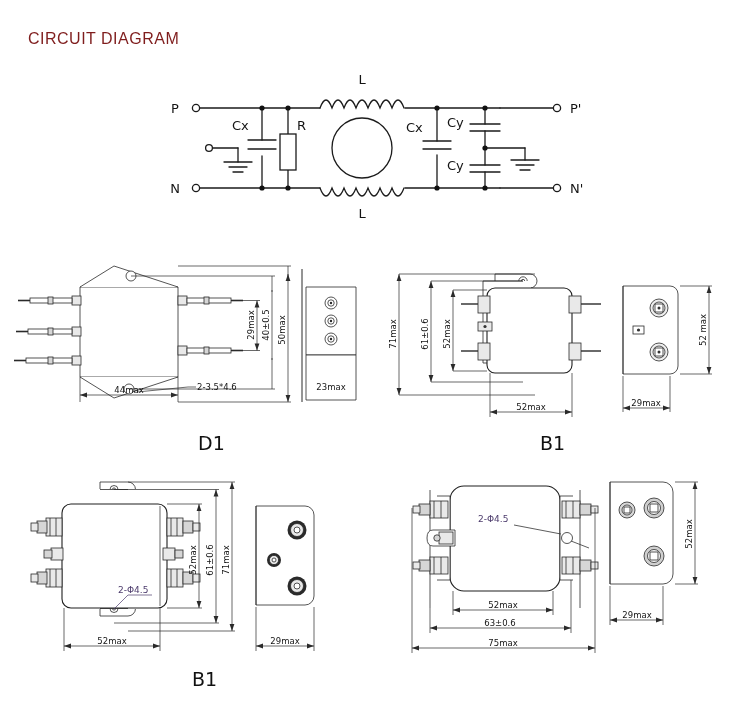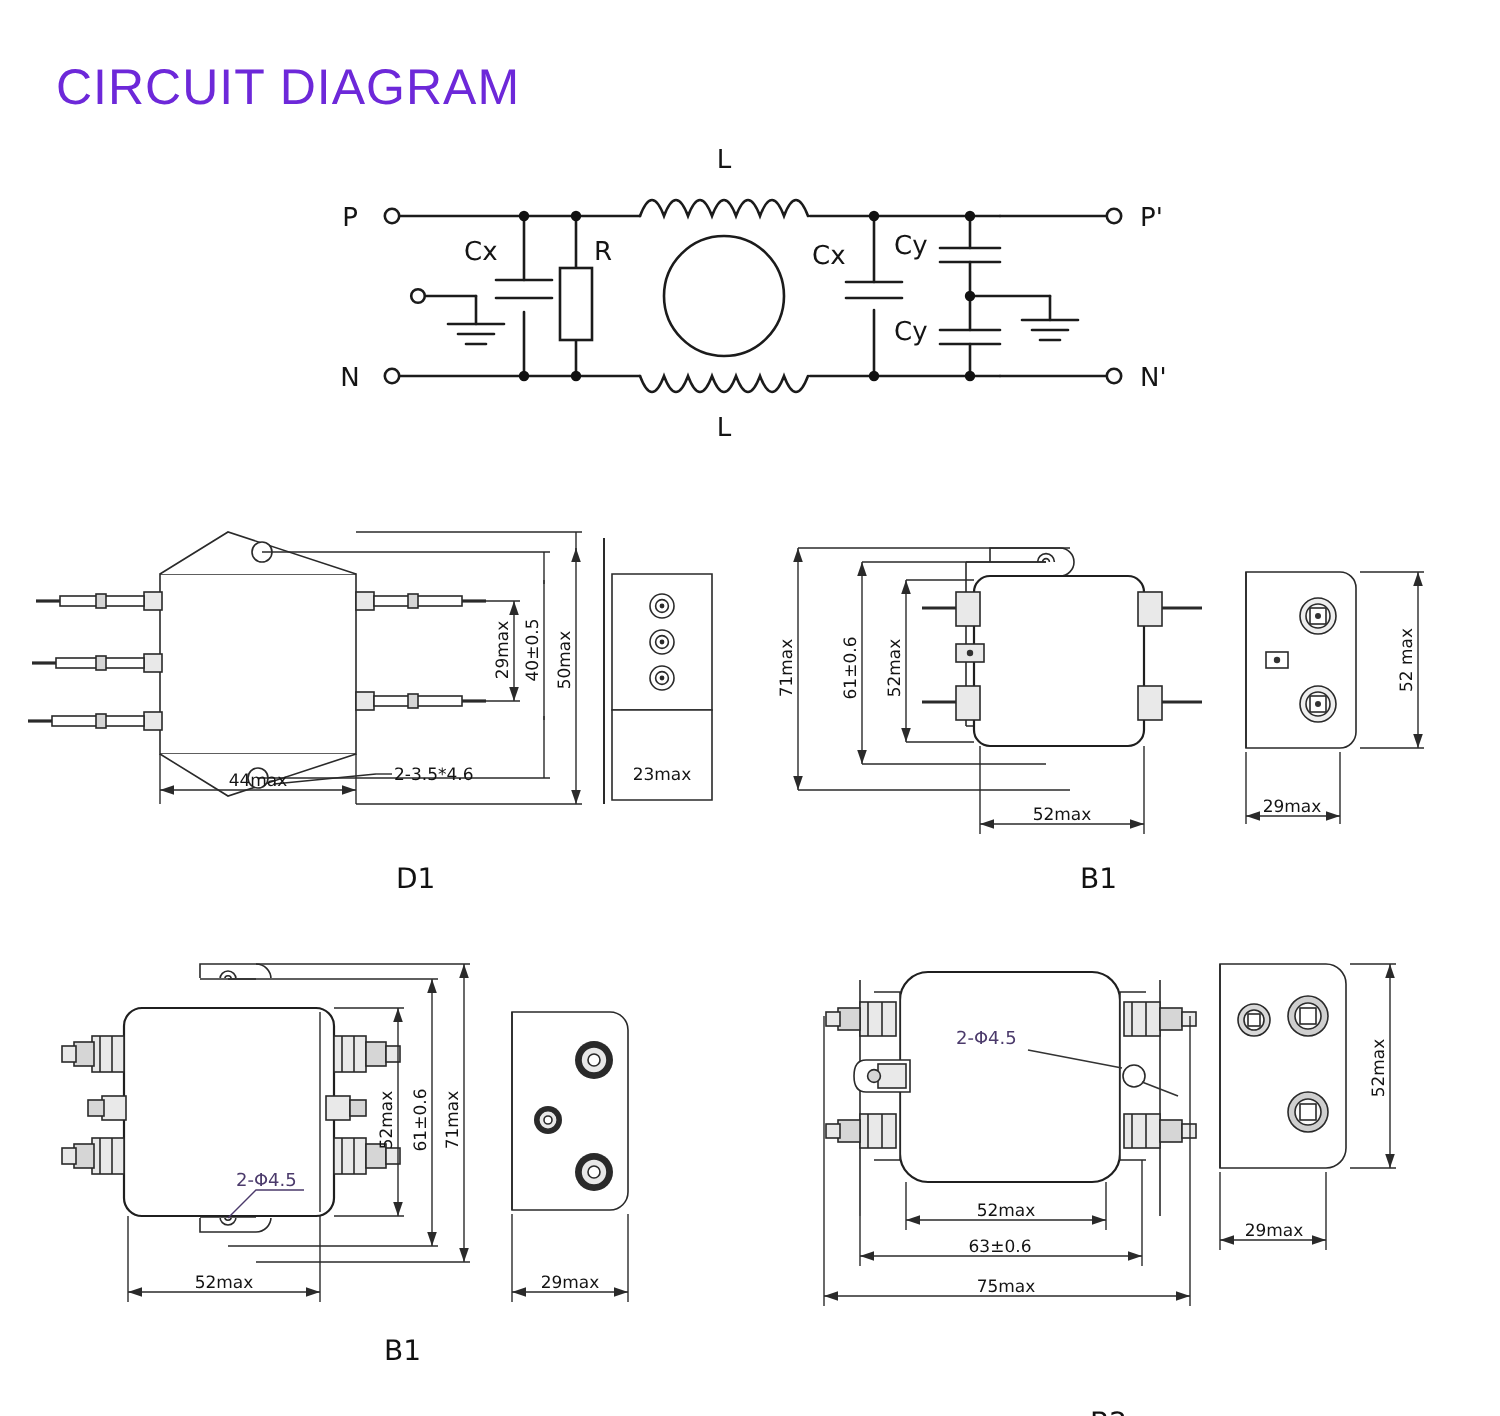--- a/index.html
+++ b/index.html
@@ -1,21 +1,21 @@
 <!DOCTYPE html>
 <html><head>
 <meta charset="utf-8">
 <style>
   html,body{margin:0;padding:0;background:#ffffff;}
   body{width:750px;height:708px;position:relative;overflow:hidden;
        font-family:"Liberation Sans","DejaVu Sans",sans-serif;color:#1a1a1a;}
-  #page-title{position:absolute;left:28px;top:30px;font-size:25px;letter-spacing:.5px;
-              color:#6d28d9;font-weight:400;}
+  #page-title{position:absolute;left:28px;top:30px;font-size:16px;letter-spacing:.5px;
+              color:#7f1d1d;font-weight:400;}
   .panel{position:absolute;}
-  .caption{position:absolute;font-size:14px;color:#111;font-family:"DejaVu Sans",sans-serif;}
+  .caption{position:absolute;font-size:19px;color:#111;font-family:"DejaVu Sans",sans-serif;}
   svg{display:block;overflow:visible;}
   .ln{stroke:#1b1b1b;fill:none;}
   .thin{stroke:#2a2a2a;stroke-width:.8;fill:none;}
   .dim{stroke:#2a2a2a;stroke-width:.7;fill:none;}
   .body-fill{fill:#ffffff;stroke:#1f1f1f;stroke-width:1.1;}
   .metal{fill:#e9e9e9;stroke:#2a2a2a;stroke-width:.8;}
   .metal2{fill:#d6d6d6;stroke:#2a2a2a;stroke-width:.8;}
   text{font-family:"DejaVu Sans",sans-serif;fill:#141414;}
   .dtxt{font-size:8.5px;}
   .ptxt{font-size:9px;fill:#4b3a6b;}

